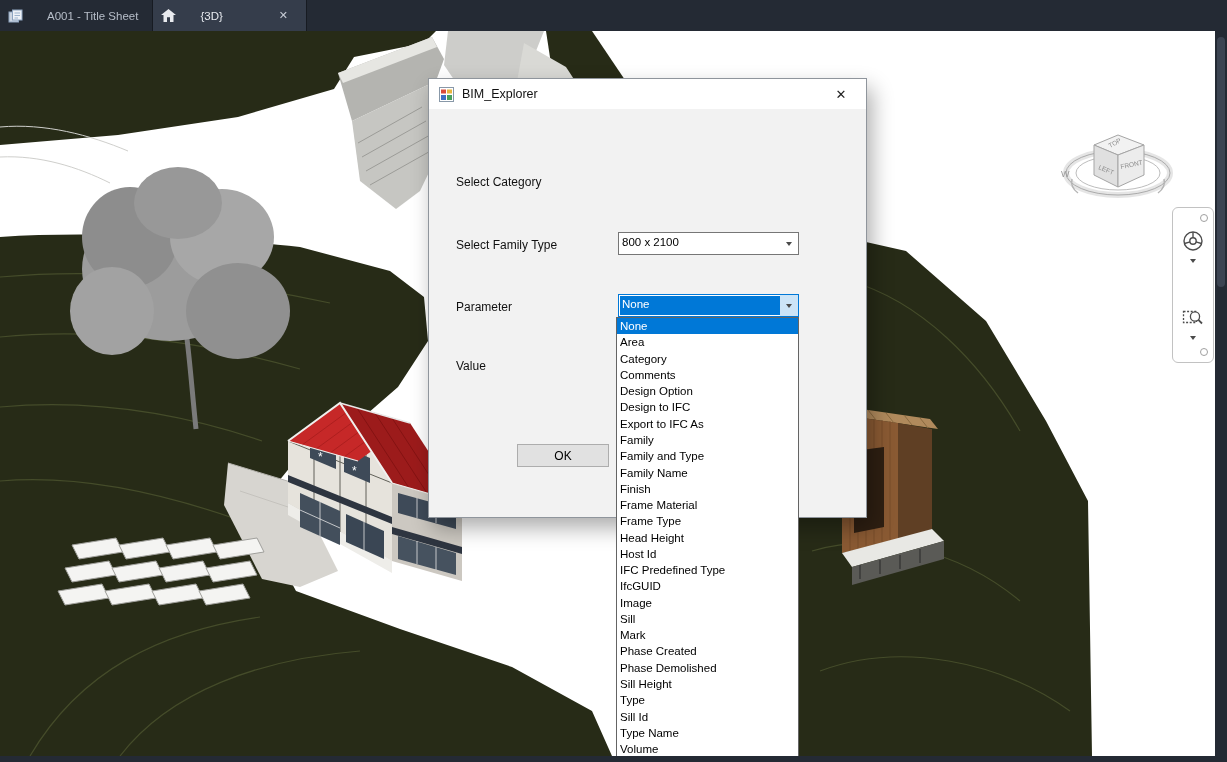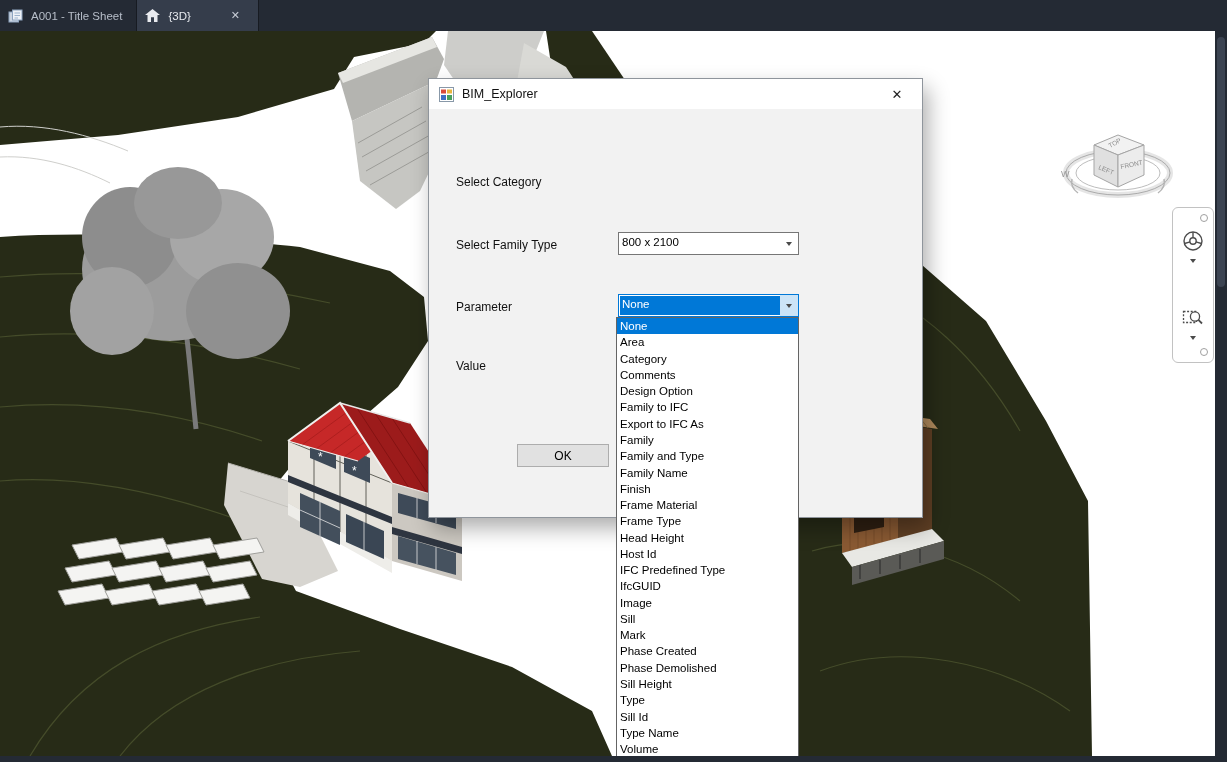--- a/index.html
+++ b/index.html
@@ -9,21 +9,21 @@
     font-family:"Liberation Sans", sans-serif;
   }
   .app { position:relative; width:1227px; height:762px; background:#fff; }
 
   
   .tabbar {
     position:absolute; top:0; left:0; width:1227px; height:31px;
     background:#242a34; display:flex; align-items:stretch; z-index:60;
   }
   .tab {
-    display:flex; align-items:center; gap:8px; padding:0 14px 0 8px;
+    display:flex; align-items:center; gap:24px; padding:0 14px 0 8px;
     font-size:11.5px; color:#b7bec9; border-right:1px solid #171b22;
     cursor:default; white-space:nowrap;
   }
   .tab.active { background:#353d4b; color:#e7eaef; }
   .tab .tab-close { margin-left:28px; font-size:11px; color:#c8cdd6; padding:2px 4px; }
   .tab-icon { display:flex; align-items:center; }
 
   
   .canvas {
     position:absolute; top:31px; left:0; width:1215px; height:725px;
@@ -55,21 +55,21 @@
     z-index:2; display:flex; flex-direction:column; align-items:center; padding:4px 0;
   }
   .nav-dot { width:8px; height:8px; border:1px solid #a0a0a0; border-radius:50%; margin:2px 0; align-self:flex-end; margin-right:5px; }
   .nav-btn { width:30px; height:30px; display:flex; align-items:center; justify-content:center; margin:2px 0; }
   .tri { width:0; height:0; border-left:3.5px solid transparent; border-right:3.5px solid transparent; border-top:4.5px solid #4a4a4a; }
   .nav-chev { margin:1px 0 6px 0; }
   .nav-spacer { flex:1; }
 
   
   .dialog {
-    position:absolute; left:428px; top:78px; width:495px; height:440px;
+    position:absolute; left:428px; top:78px; width:439px; height:440px;
     background:#f2f2f2; border:1px solid #8f959c;
     box-shadow:5px 10px 20px rgba(0,0,0,.32); z-index:40;
   }
   .dlg-title {
     height:30px; background:#fff; display:flex; align-items:center; padding:0 10px;
   }
   .dlg-title-text { margin-left:8px; font-size:12.5px; color:#111; }
   .dlg-close { margin-left:auto; width:30px; text-align:center; font-size:13px; color:#222; cursor:default; }
   .dlg-body { position:relative; height:409px; }
   .groupbox {
@@ -380,21 +380,21 @@
       <button class="ok-btn">OK</button>
     </div>
   </div>
 
   <div class="param-list">
       <div class="param-item selected">None</div>
       <div class="param-item">Area</div>
       <div class="param-item">Category</div>
       <div class="param-item">Comments</div>
       <div class="param-item">Design Option</div>
-      <div class="param-item">Family to IFC</div>
+      <div class="param-item">Design to IFC</div>
       <div class="param-item">Export to IFC As</div>
       <div class="param-item">Family</div>
       <div class="param-item">Family and Type</div>
       <div class="param-item">Family Name</div>
       <div class="param-item">Finish</div>
       <div class="param-item">Frame Material</div>
       <div class="param-item">Frame Type</div>
       <div class="param-item">Head Height</div>
       <div class="param-item">Host Id</div>
       <div class="param-item">IFC Predefined Type</div>

